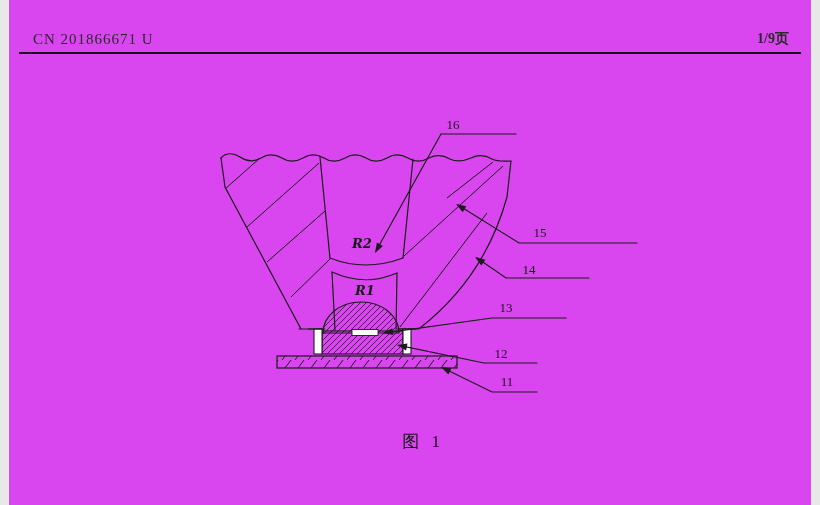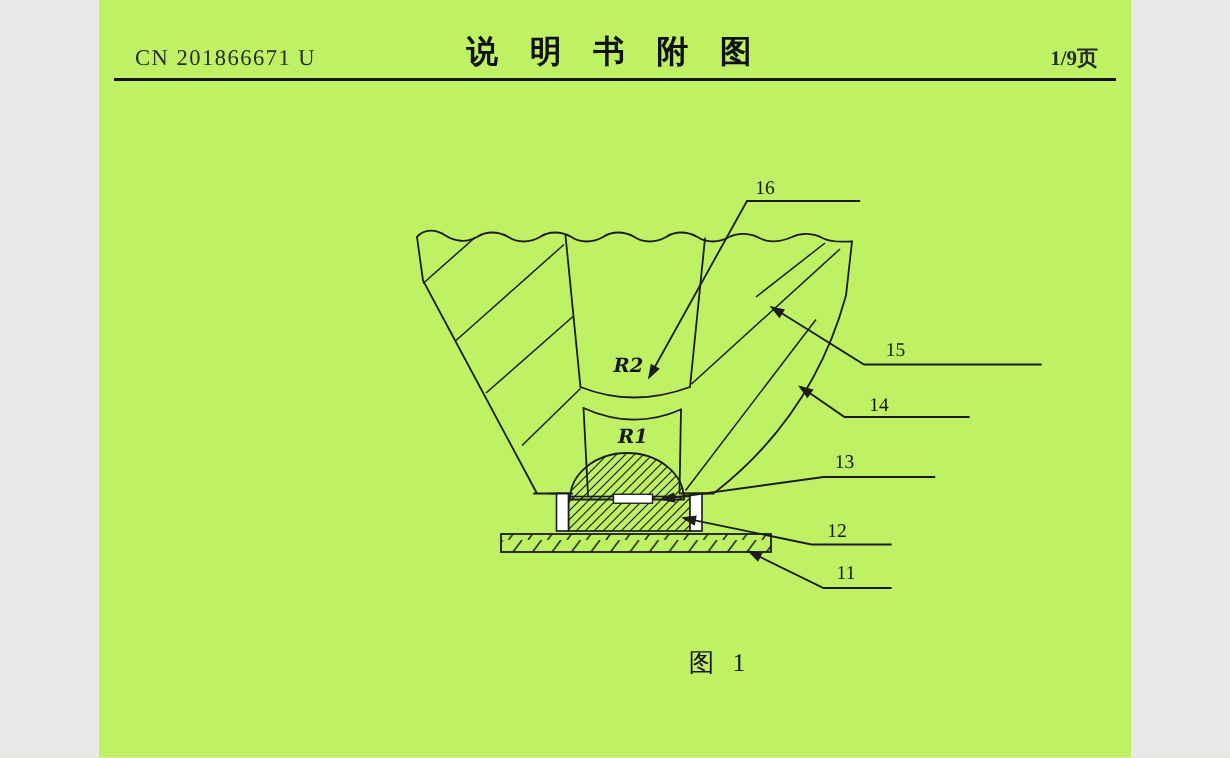--- a/index.html
+++ b/index.html
@@ -1,17 +1,17 @@
 <!DOCTYPE html>
 <html><head>
 <meta charset="utf-8">
 <style>
   html,body{margin:0;padding:0;background:#e8e8e8;}
   .page{
-    position:relative;width:688px;height:505px;background:#bef264;
+    position:relative;width:802px;height:505px;background:#d946ef;
     font-family:"Liberation Serif","DejaVu Serif",serif;color:#1c1c1c;
     overflow:hidden;margin:0 auto;
   }
   .hdr-num{
     position:absolute;left:24px;top:31px;font-size:15px;letter-spacing:1px;
     color:#2a2a2a;white-space:pre;
   }
   .hdr-title{
     position:absolute;left:50%;top:20px;transform:translateX(-50%);
     font-size:21px;font-weight:bold;letter-spacing:8px;color:#111;white-space:pre;
@@ -30,21 +30,20 @@
   .rlab{font-family:"DejaVu Serif","Liberation Serif",serif;font-size:13px;font-style:italic;font-weight:bold;fill:#171717;text-anchor:middle;}
   .cap{font-family:"Liberation Serif","DejaVu Serif",serif;font-size:17px;fill:#171717;text-anchor:middle;letter-spacing:4px;}
   .arr{fill:#1c1c1c;stroke:none;}
 </style>
 </head>
 <body>
 
 <div class="page">
 
   <span class="hdr-num">CN 201866671 U</span>
-  <span class="hdr-title">说 明 书 附 图</span>
   <span class="hdr-page">1/9页</span>
   <div class="hdr-rule"></div>
 
   <svg width="820" height="505" viewBox="0 0 820 505">
     <defs>
       <pattern id="fineHatch" width="6" height="6" patternUnits="userSpaceOnUse">
         <path d="M0,6 L6,0" stroke="#1c1c1c" stroke-width="0.8"></path>
         <path d="M-1,1 L1,-1" stroke="#1c1c1c" stroke-width="0.8"></path>
         <path d="M5,7 L7,5" stroke="#1c1c1c" stroke-width="0.8"></path>
       </pattern>

